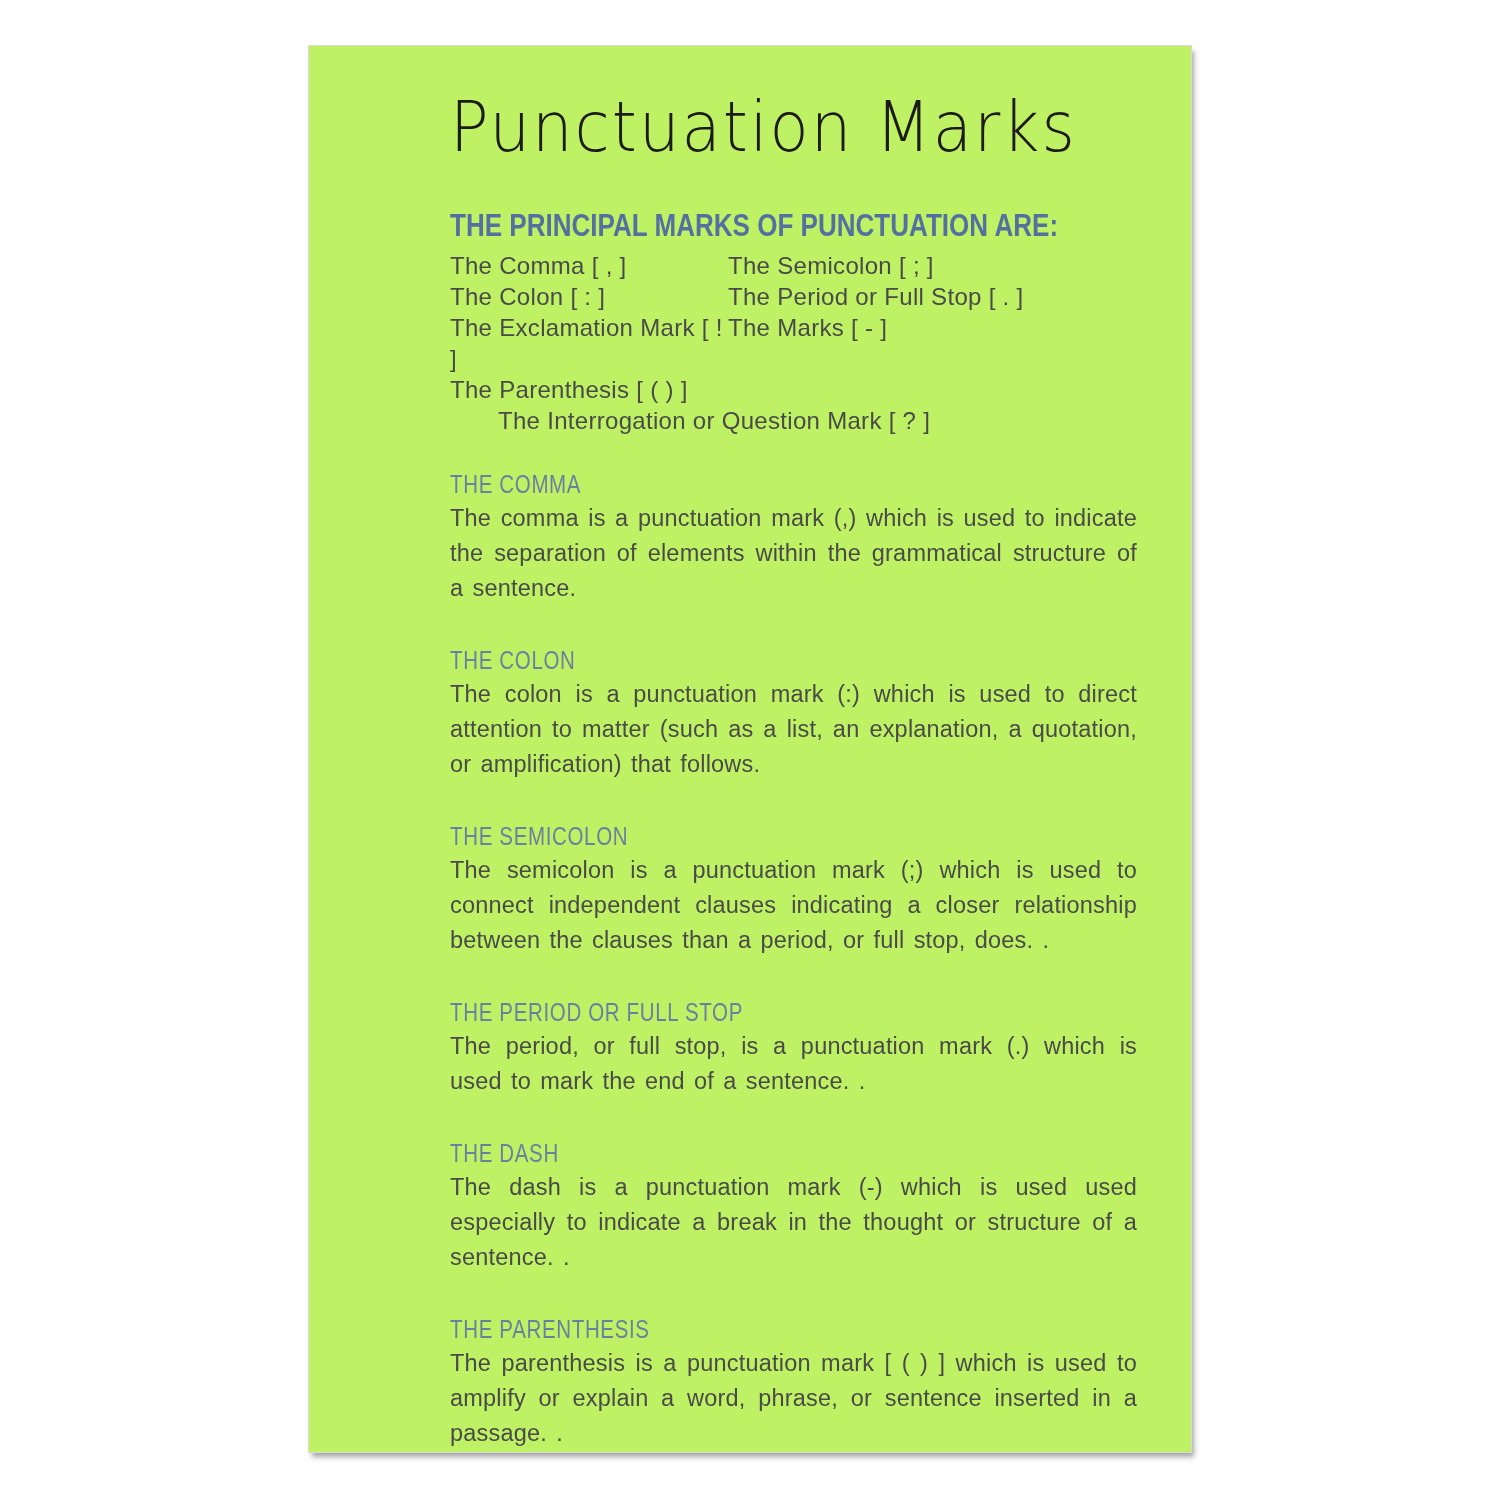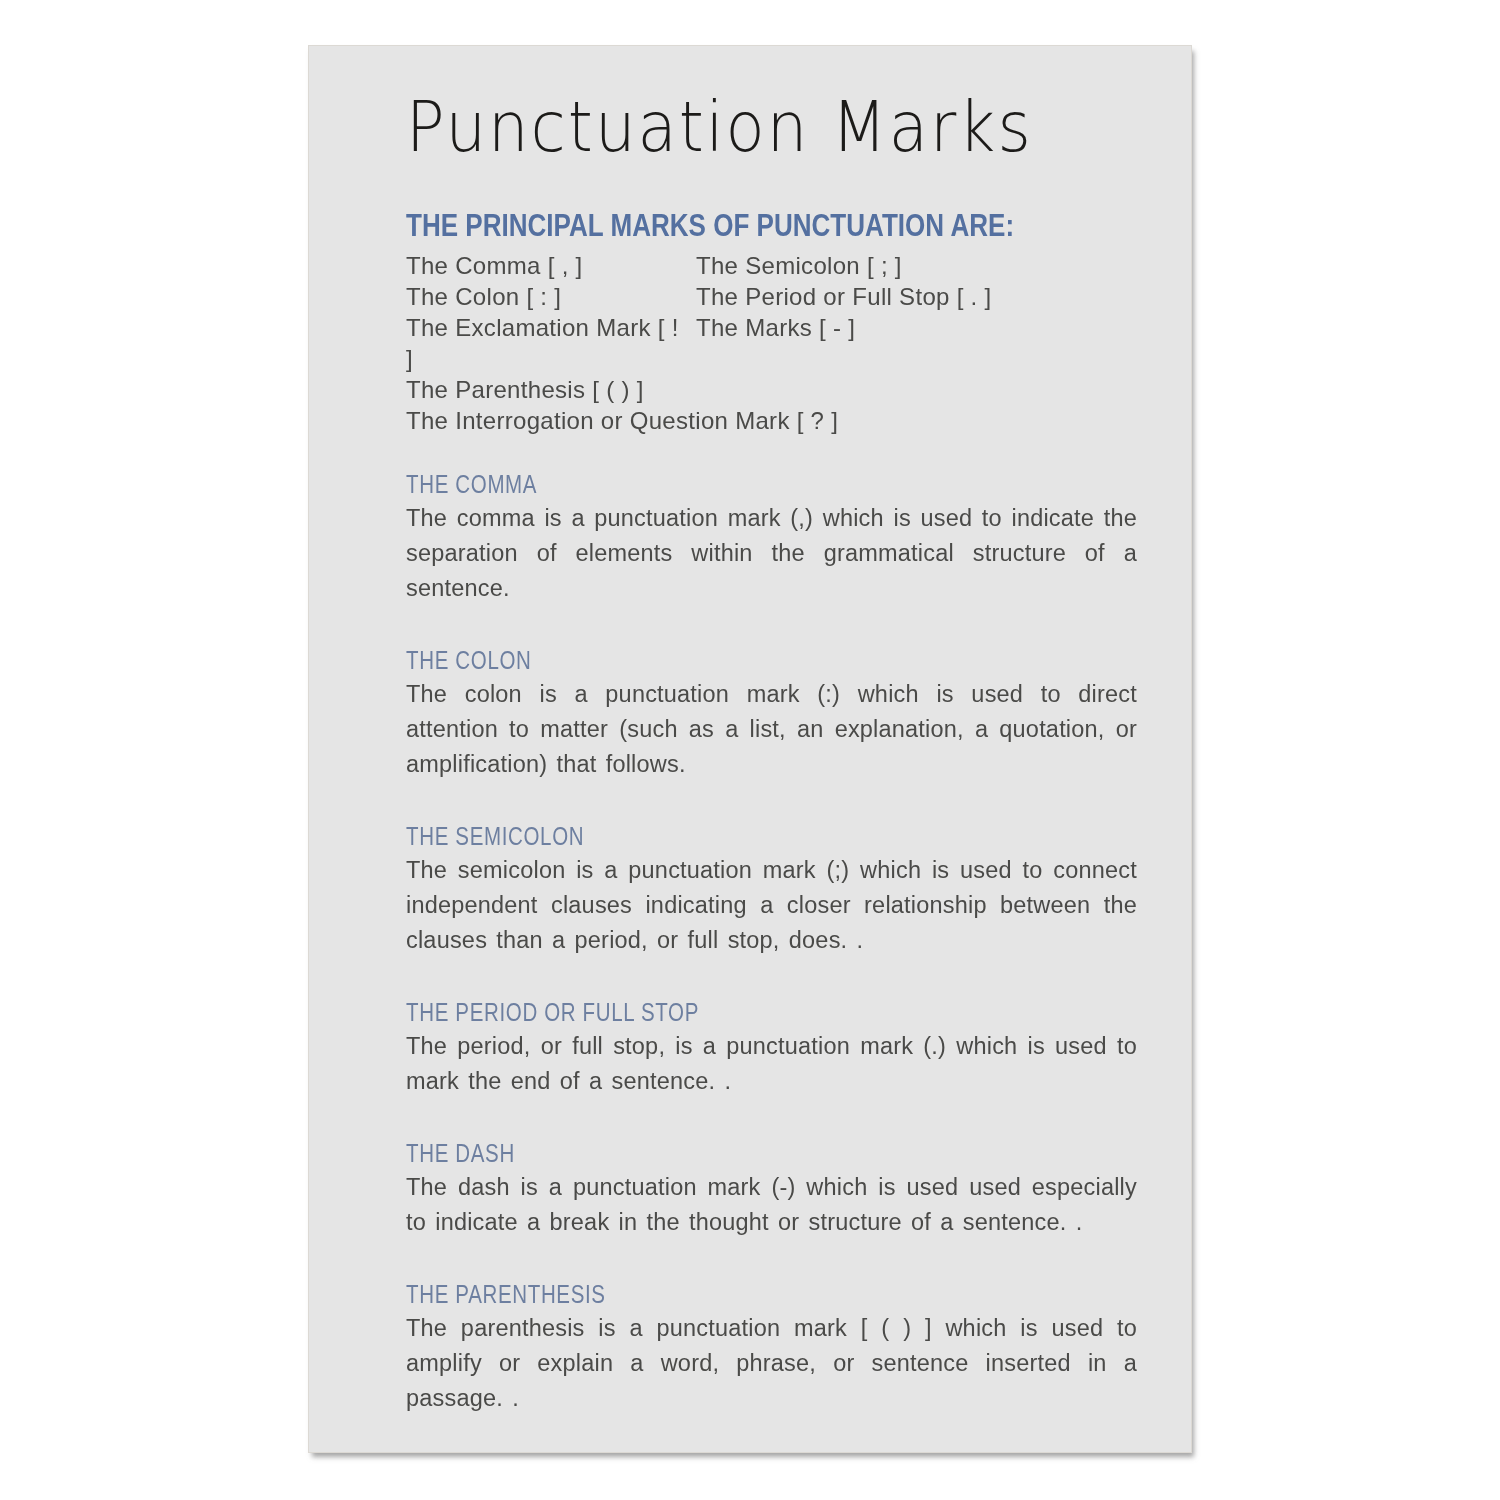--- a/index.html
+++ b/index.html
@@ -16,24 +16,25 @@
     height: 1500px;
     background: #ffffff;
     overflow: hidden;
   }
   .card {
     position: absolute;
     left: 308px;
     top: 45px;
     width: 884px;
     height: 1408px;
-    background: #e5e5e5;
+    background: #bef264;
     border: 1px solid #dcd9d4;
     box-shadow: 3px 5px 5px -1px rgba(95,95,95,0.55);
     box-sizing: border-box;
+    padding-left: 44px;
   }
   .card-inner {
     padding: 38px 54px 0 97px;
   }
   .doc-title {
     font-family: "DejaVu Sans", sans-serif;
     font-weight: 200;
     font-size: 64px;
     line-height: 80px;
     color: #1c1b19;
@@ -50,28 +51,29 @@
     color: #5470a0;
     letter-spacing: 0px;
     transform: scaleX(0.84);
     transform-origin: left top;
     white-space: nowrap;
   }
   .marks-list {
     margin-top: 8px;
     display: grid;
     grid-template-columns: 278px auto;
-    column-gap: 12px;
+    column-gap: 0;
     font-size: 24px;
     line-height: 31px;
     color: #4a4a48;
     letter-spacing: 0.3px;
   }
   .marks-list .full-row {
     grid-column: 1 / span 2;
+    margin-left: 48px;
   }
   .sections {
     margin-top: 34px;
   }
   .section {
     margin-bottom: 40px;
   }
   .section-heading {
     font-size: 25px;
     line-height: 28px;

